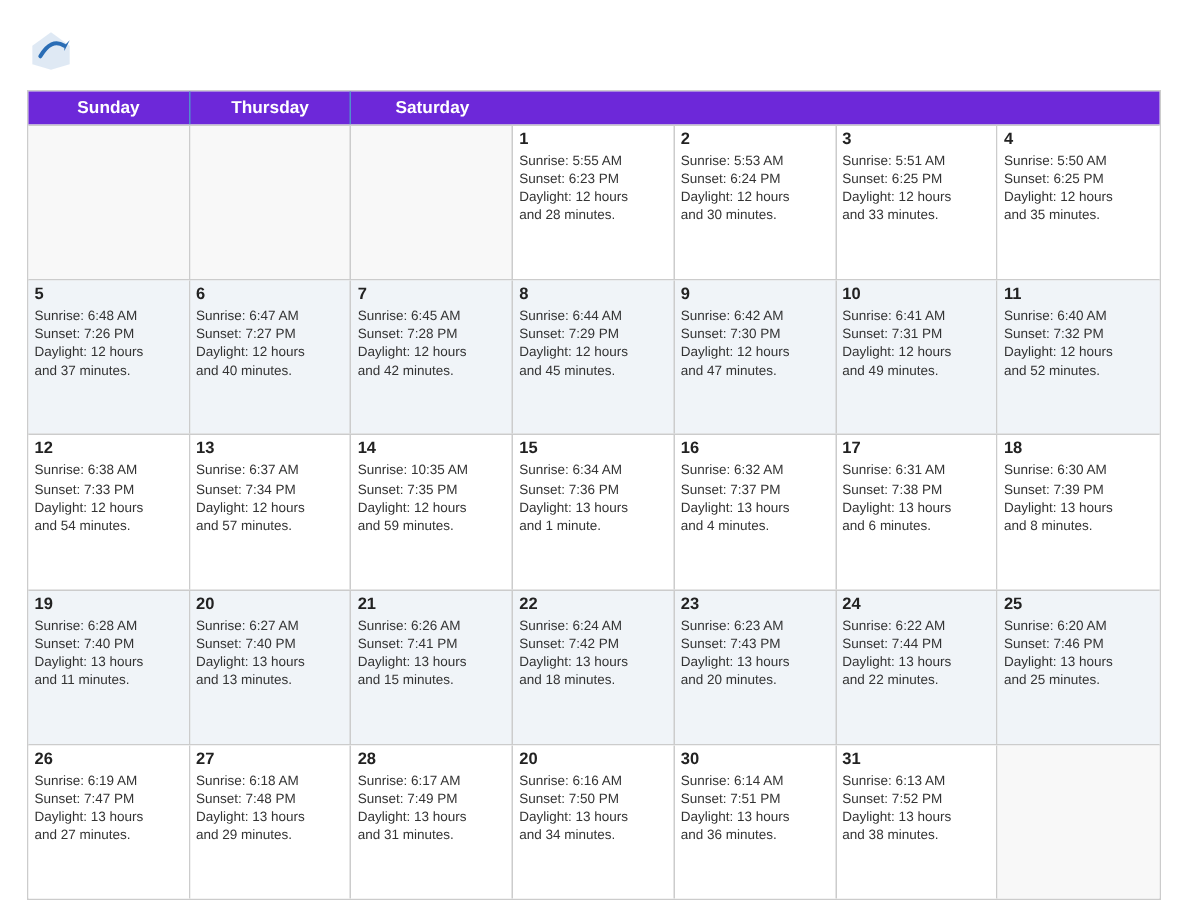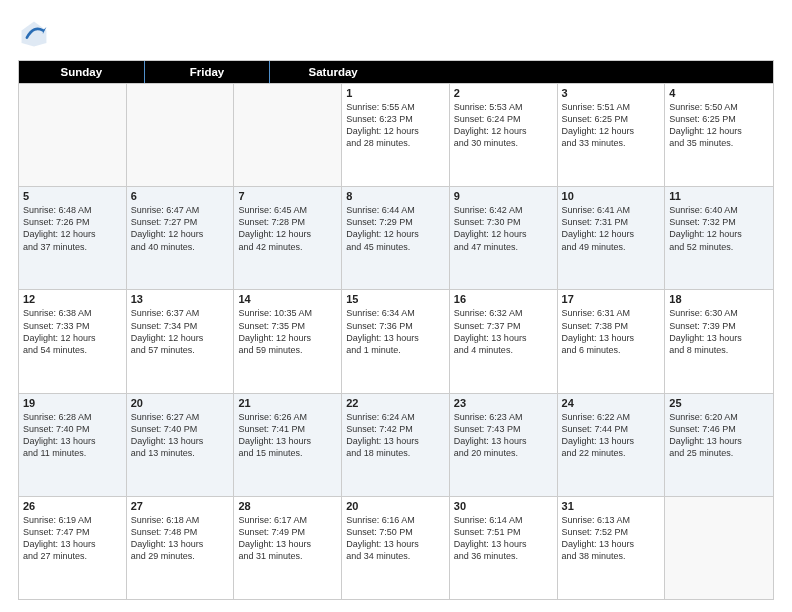--- a/index.html
+++ b/index.html
@@ -61,22 +61,22 @@
       color: #444;
     }
     .calendar {
       flex: 1;
       display: flex;
       flex-direction: column;
       border: 1px solid #ccc;
     }
     .cal-header {
       display: grid;
-      grid-template-columns: repeat(6, 1fr);
-      background: #000000;
+      grid-template-columns: repeat(7, 1fr);
+      background: #6d28d9;
     }
     .cal-header-cell {
       color: #fff;
       font-size: 11.5px;
       font-weight: bold;
       padding: 5px 4px;
       text-align: center;
       border-right: 1px solid #5090cc;
     }
     .cal-header-cell:last-child { border-right: none; }
@@ -131,21 +131,21 @@
     </div>
     <div class="title-block">
       <div class="month-title"></div>
       <div class="location"></div>
     </div>
   </div>
 
   <div class="calendar">
     <div class="cal-header">
     <div class="cal-header-cell">Sunday</div>
-        <div class="cal-header-cell">Friday</div>
+        <div class="cal-header-cell">Thursday</div>
         <div class="cal-header-cell">Saturday</div>
       </div>
     <div class="cal-body">
     <div class="cal-row">
           <div class="cal-cell empty"></div>
           <div class="cal-cell empty"></div>
           <div class="cal-cell empty"></div>
           <div class="cal-cell">
             <div class="day-num">1</div>
             <div class="cell-line">Sunrise: 5:55 AM</div>

